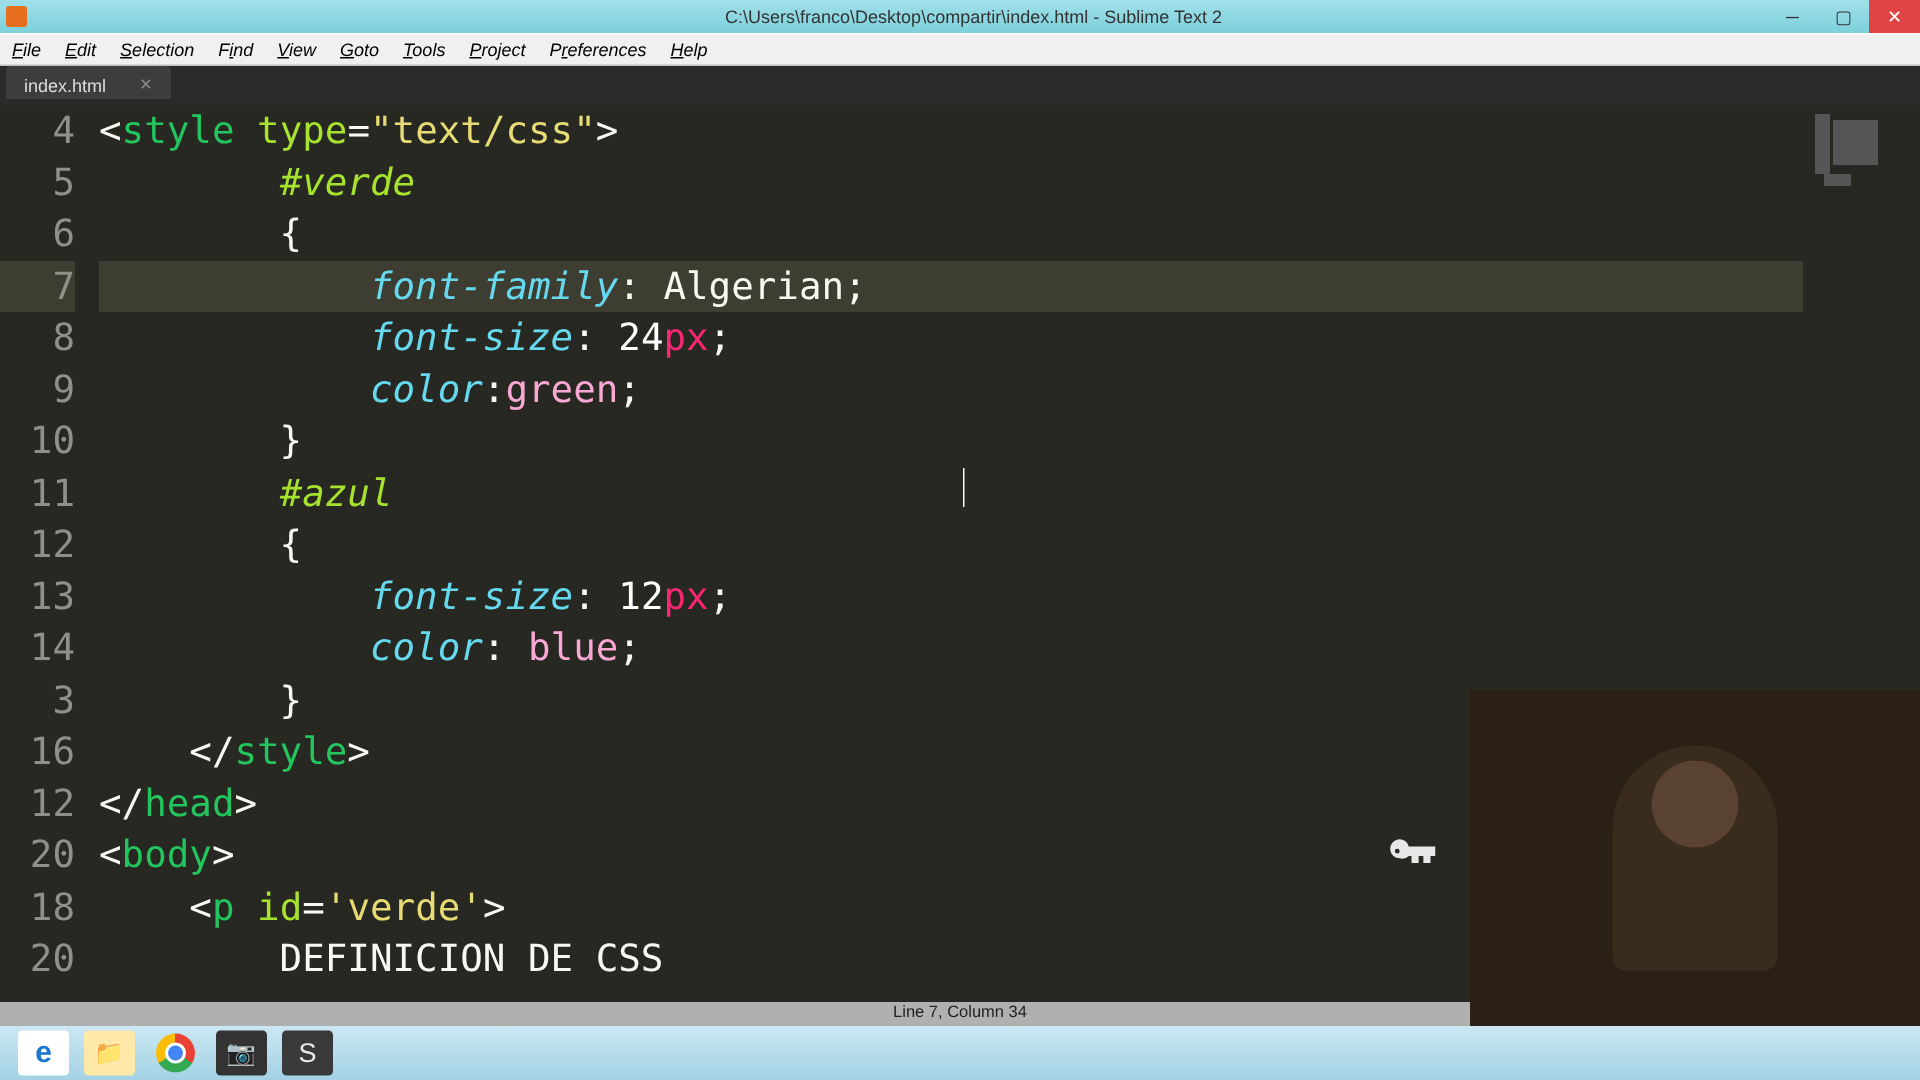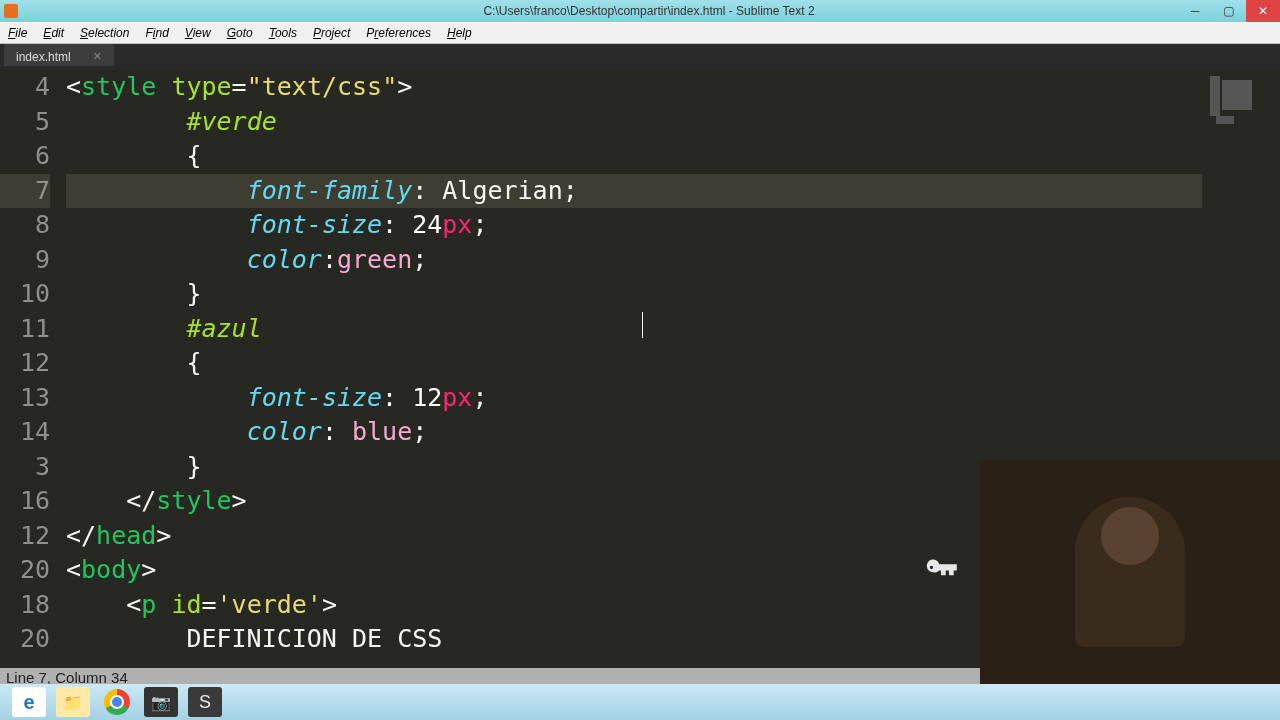--- a/index.html
+++ b/index.html
@@ -47,21 +47,21 @@
 
 .minimap { width:78px; background:#272822; position:relative; }
 .minimap .mm { position:absolute; background:#555; }
 .mm1{left:8px;top:6px;width:10px;height:40px;}
 .mm2{left:20px;top:10px;width:30px;height:30px;}
 .mm3{left:14px;top:46px;width:18px;height:8px;}
 
 .key-icon { position:absolute; right:320px; bottom:80px; width:38px; height:38px; }
 .key-icon svg { width:38px; height:38px; fill:#e8e8e8; }
 
-.statusbar { height:16px; background:#b0b0b0; color:#222; font-size:15px; padding:1px 6px; }
+.statusbar { height:16px; background:#b0b0b0; color:#222; font-size:11px; padding:1px 6px;text-align:center; }
 
 
 .taskbar { height:36px; background:linear-gradient(#cce8f4,#a3d2e4); display:flex; align-items:center; gap:10px; padding-left:12px; }
 .tbicon { width:34px; height:30px; border-radius:3px; display:flex; align-items:center; justify-content:center; }
 .ie { background:#fff; }
 .fold { background:#ffe9a8; }
 .chrome { width:26px; height:26px; border-radius:50%; background:conic-gradient(#ea4335 0 120deg,#34a853 120deg 240deg,#fbbc05 240deg 360deg); position:relative;}
 .chrome::after{content:"";position:absolute;left:6px;top:6px;width:14px;height:14px;border-radius:50%;background:#4285f4;border:2px solid #fff; box-sizing:border-box;}
 .cam { background:#333; }
 .subl { background:#3a3a3a; color:#e8e8e8; font-size:18px;}

